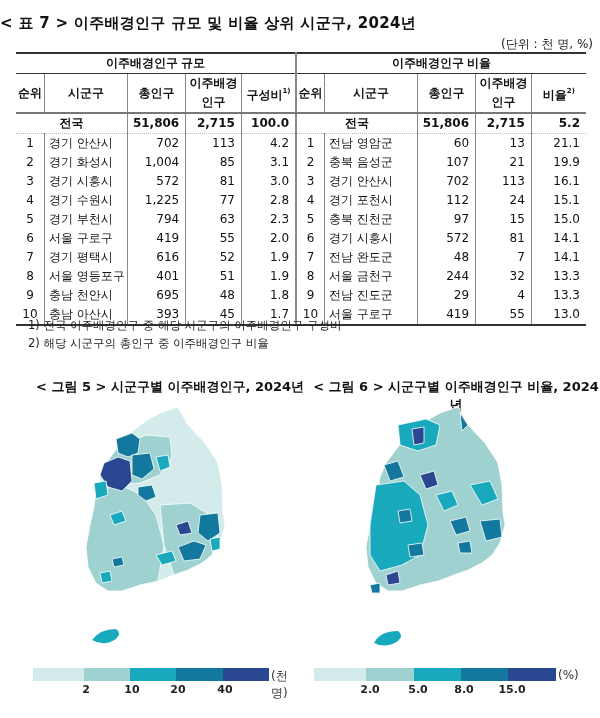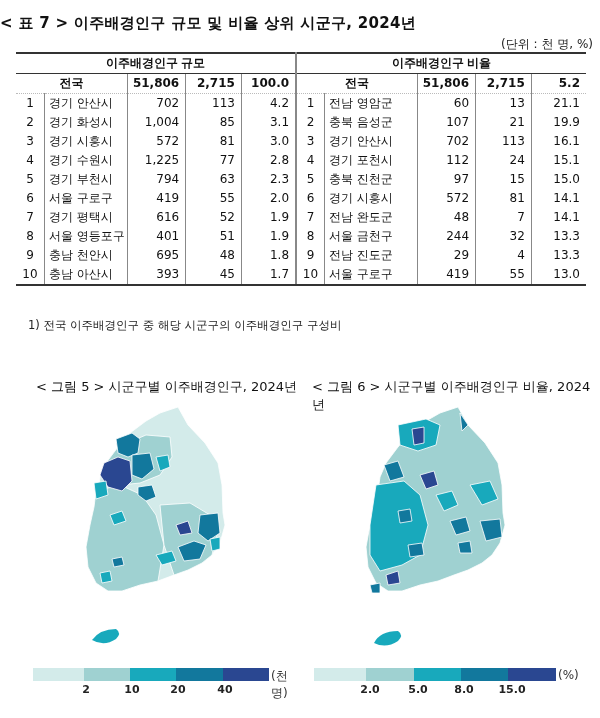--- a/index.html
+++ b/index.html
@@ -17,21 +17,21 @@
   .hdr th { height:37px; line-height:15px; border-bottom:2.5px solid #777; }
   .vsep { border-left:1px solid #888; }
   .mid { border-left:2.5px solid #888; }
   .nat td { font-weight:bold; border-bottom:1px dotted #bbb; height:20px; }
   .num { text-align:right; padding-right:6px !important; }
   .ctr { text-align:center; }
   .lft { text-align:left; padding-left:4px !important; }
   tr.last td { border-bottom:2px solid #333; }
   sup { font-size:7px; vertical-align:6px; }
   .notes { position:absolute; top:316px; left:28px; font-size:11.5px; line-height:18px; color:#222; }
-  .fig-title { position:absolute; top:378px; font-size:13px; font-weight:normal; }
+  .fig-title { position:absolute; top:378px; font-size:13px; font-weight:bold;text-align:center; }
   .map { position:absolute; top:395px; }
   .legend { position:absolute; top:668px; }
   .legend .bar { display:flex; height:13px; }
   .legend .bar span { display:block; height:13px; }
   .legend .ticks { position:relative; height:16px; font-size:11px; font-weight:bold; color:#222; }
   .legend .ticks span { position:absolute; top:2px; transform:translateX(-50%); }
   .legend .unitlbl { position:absolute; top:0px; font-size:12px; font-weight:normal; color:#333; }
 </style>
 </head>
 <body>
@@ -50,20 +50,32 @@
       <col style="width:85px">
       <col style="width:53px">
       <col style="width:51px">
       <col style="width:50px">
   </colgroup>
   <tbody>
       <tr class="grp top-rule">
     <th colspan="5" class="ctr">이주배경인구 규모</th>
     <th colspan="5" class="ctr mid">이주배경인구 비율</th>
   </tr>
+  <tr class="hdr">
+    <th class="ctr">순위</th>
+    <th class="ctr vsep">시군구</th>
+    <th class="ctr vsep">총인구</th>
+    <th class="ctr vsep"><span>이주배경</span><br><span>인구</span></th>
+    <th class="ctr vsep"><span>구성비</span><sup>1)</sup></th>
+    <th class="ctr mid">순위</th>
+    <th class="ctr vsep">시군구</th>
+    <th class="ctr vsep">총인구</th>
+    <th class="ctr vsep"><span>이주배경</span><br><span>인구</span></th>
+    <th class="ctr vsep"><span>비율</span><sup>2)</sup></th>
+  </tr>
   <tr class="nat">
     <td colspan="2" class="ctr">전국</td>
     <td class="num vsep">51,806</td>
     <td class="num vsep">2,715</td>
     <td class="num vsep">100.0</td>
     <td colspan="2" class="ctr mid">전국</td>
     <td class="num vsep">51,806</td>
     <td class="num vsep">2,715</td>
     <td class="num vsep">5.2</td>
   </tr>
@@ -187,20 +199,21 @@
         <td class="lft vsep">서울 구로구</td>
         <td class="num vsep">419</td>
         <td class="num vsep">55</td>
         <td class="num vsep">13.0</td>
       </tr>
     </tbody>
 </table>
 
 <div class="notes">
   <div>1) 전국 이주배경인구 중 해당 시군구의 이주배경인구 구성비</div>
+  <div>2) 해당 시군구의 총인구 중 이주배경인구 비율</div>
 </div>
 
 <div class="fig-title" style="left:36px;">&lt; 그림 5 &gt; 시군구별 이주배경인구, 2024년</div>
 <div class="fig-title" style="left:312px;">&lt; 그림 6 &gt; 시군구별 이주배경인구 비율, 2024년</div>
 
 <svg class="map" style="left:60px;" width="200" height="260" viewBox="0 0 200 260">
   <g stroke="#ffffff" stroke-width="0.8">
     <path d="M118 12 L128 30 L145 48 L158 68 L162 90 L163 118 L165 130 L160 148 L152 160 L142 168 L128 175 L114 180 L98 186 L80 190 L62 196 L48 196 L36 188 L28 172 L26 152 L30 130 L34 112 L38 96 L40 82 L46 68 L58 52 L70 38 L86 26 L100 18 Z" fill="#d3ebea"></path>
     <path d="M36 96 L60 90 L82 100 L96 120 L104 150 L98 186 L80 190 L62 196 L48 196 L36 188 L28 172 L26 152 L30 130 L34 112 Z" fill="#9fd1d1"></path>
     <path d="M100 110 L130 108 L150 120 L158 135 L152 160 L142 168 L128 175 L114 180 L104 150 Z" fill="#9fd1d1"></path>

